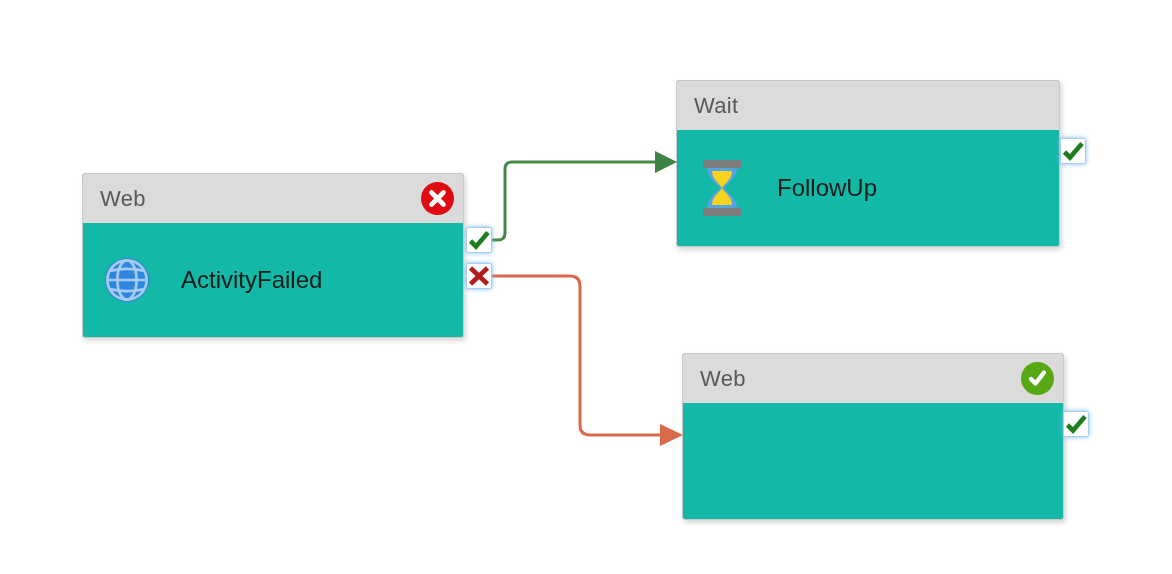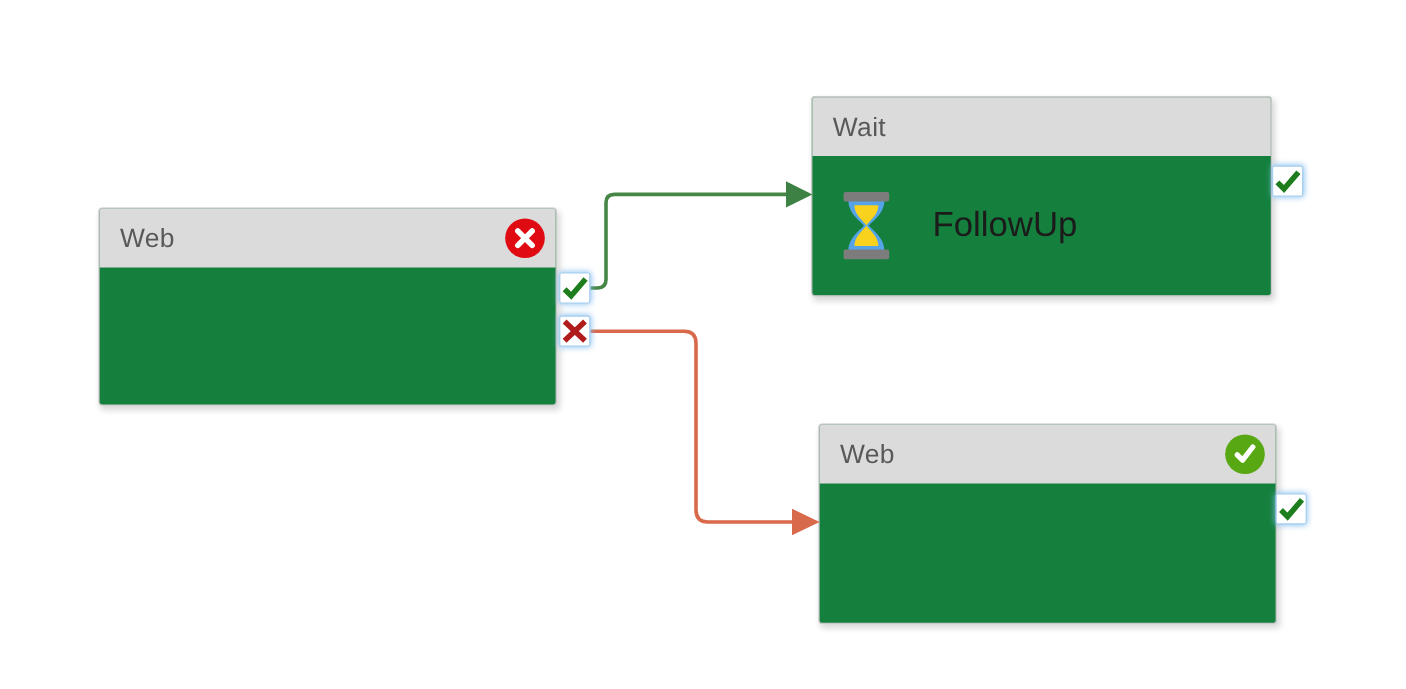--- a/index.html
+++ b/index.html
@@ -12,21 +12,21 @@
     position: relative;
     width: 1172px;
     height: 574px;
     background: #ffffff;
     overflow: hidden;
   }
 
   
   .node {
     position: absolute;
-    background: #15803d;
+    background: #14b8a6;
     border: 1px solid #c9c9c9;
     border-radius: 3px;
     box-shadow: 2px 3px 5px rgba(0,0,0,0.16);
     z-index: 1;
   }
   .node-header {
     height: 49px;
     background: #dbdbdb;
     border-radius: 2px 2px 0 0;
     display: flex;
@@ -54,21 +54,21 @@
   .node-body {
     height: calc(100% - 49px);
     display: flex;
     align-items: center;
     padding-left: 21px;
     box-sizing: border-box;
   }
   .node-icon { flex: none; display: flex; align-items: center; }
   .node-name {
     margin-left: 31px;
-    font-size: 29px;
+    font-size: 24px;
     color: #1b1b1b;
   }
 
   #node-activity-failed { left: 82px;  top: 173px; width: 380px; height: 163px; }
   #node-follow-up       { left: 676px; top: 80px;  width: 382px; height: 165px; }
   #node-error-handling  { left: 682px; top: 353px; width: 380px; height: 165px; }
 
   
   .port {
     position: absolute;
@@ -105,20 +105,35 @@
 <div class="canvas">
 
   <div class="node" id="node-activity-failed">
     <div class="node-header">
       <span class="node-type">Web</span>
       <span class="badge badge-failed">
         <svg width="19" height="19" viewBox="0 0 19 19">
           <path d="M3.5,3.5 L15.5,15.5 M15.5,3.5 L3.5,15.5" stroke="#ffffff" stroke-width="4.6" stroke-linecap="round" fill="none"></path>
         </svg>
       </span>
+    </div>
+    <div class="node-body">
+      <span class="node-icon">
+        <svg width="46" height="46" viewBox="0 0 46 46">
+          <circle cx="23" cy="23" r="22" fill="#2e86de"></circle>
+          <g stroke="#a7cbf2" stroke-width="2.7" fill="none">
+            <circle cx="23" cy="23" r="19.6"></circle>
+            <ellipse cx="23" cy="23" rx="9.6" ry="19.6"></ellipse>
+            <line x1="3.4" y1="23" x2="42.6" y2="23"></line>
+            <path d="M6.6,13.6 Q23,10 39.4,13.6"></path>
+            <path d="M6.6,32.4 Q23,36 39.4,32.4"></path>
+          </g>
+        </svg>
+      </span>
+      <span class="node-name">ActivityFailed</span>
     </div>
   </div>
 
   <div class="node" id="node-follow-up">
     <div class="node-header">
       <span class="node-type">Wait</span>
     </div>
     <div class="node-body">
       <span class="node-icon">
         <svg width="48" height="60" viewBox="0 0 48 60">

